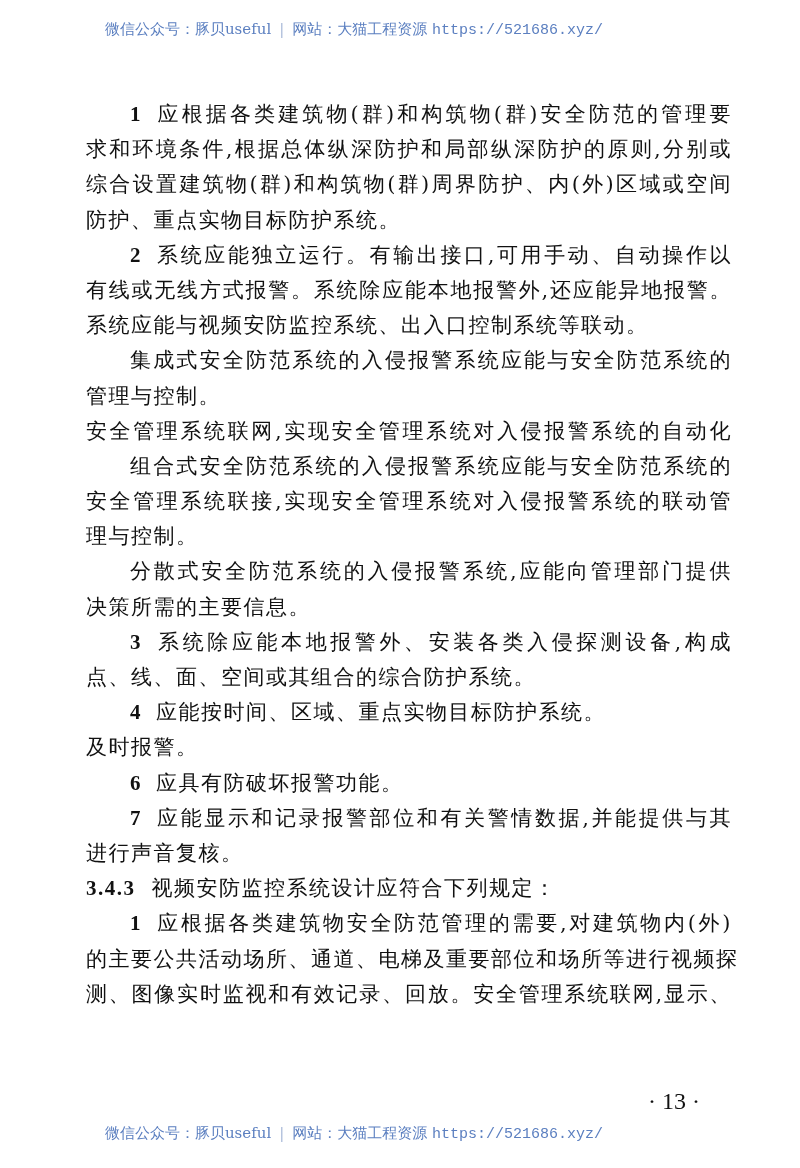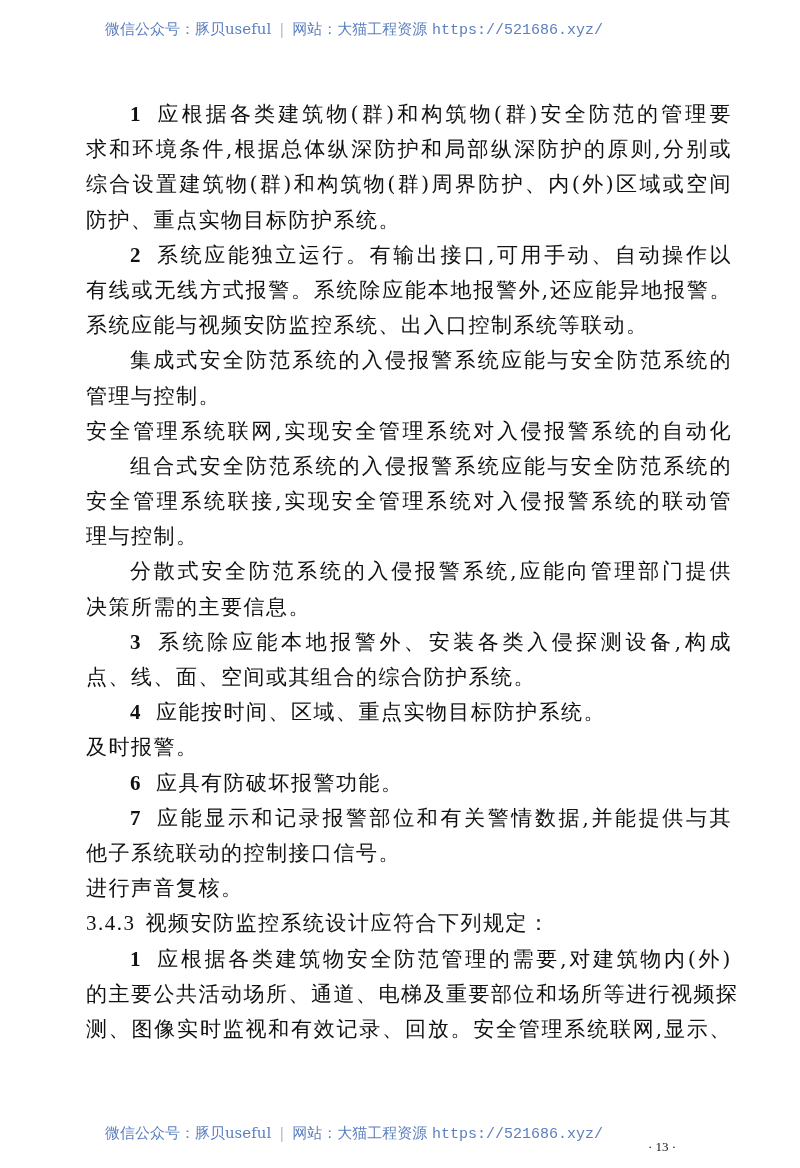--- a/index.html
+++ b/index.html
@@ -22,23 +22,23 @@
   }
   .line {
     font-size: 21px; line-height: 35.2px; height: 35.2px;
     white-space: nowrap; overflow: visible;
     text-align: justify; text-align-last: justify;
     letter-spacing: 1.5px;
   }
   .line.last { text-align-last: left; }
   .line.indent { padding-left: 44px; }
   .num { font-weight: bold; font-family: "Liberation Serif", "DejaVu Serif", serif; margin-right: 14px; }
-  .sec { font-weight: normal; font-family: "Liberation Serif", "DejaVu Serif", serif; margin-right: 10px; }
+  .sec { font-weight: bold; font-family: "Liberation Serif", "DejaVu Serif", serif; margin-right: 16px; }
   .page-num {
-    position: absolute; left: 648px; top: 1139px; font-size: 13px;
+    position: absolute; left: 648px; top: 1088px; font-size: 24px;
     font-family: "Liberation Serif", "DejaVu Serif", serif;
   }
 </style>
 </head>
 <body>
 
 <div id="wm-top" class="watermark">
   <span>微信公众号：豚贝useful</span><span class="sep">|</span><span>网站：大猫工程资源</span> <span class="url">https://521686.xyz/</span>
 </div>
 
@@ -67,21 +67,20 @@
   <div class="line indent"><span class="num">3</span><span>系统除应能本地报警外、安装各类入侵探测设备,构成</span></div>
   <div class="line last">点、线、面、空间或其组合的综合防护系统。</div>
 
   <div class="line indent last"><span class="num">4</span><span>应能按时间、区域、重点实物目标防护系统。</span></div>
 
   <div class="line last">及时报警。</div>
 
   <div class="line indent last"><span class="num">6</span><span>应具有防破坏报警功能。</span></div>
 
   <div class="line indent"><span class="num">7</span><span>应能显示和记录报警部位和有关警情数据,并能提供与其</span></div>
-  <div class="line last">他子系统联动的控制接口信号。</div>
 
   <div class="line last">进行声音复核。</div>
 
   <div class="line last"><span class="sec">3.4.3</span><span>视频安防监控系统设计应符合下列规定：</span></div>
 
   <div class="line indent"><span class="num">1</span><span>应根据各类建筑物安全防范管理的需要,对建筑物内(外)</span></div>
   <div class="line">的主要公共活动场所、通道、电梯及重要部位和场所等进行视频探</div>
   <div class="line">测、图像实时监视和有效记录、回放。安全管理系统联网,显示、</div>
 </div>
 

